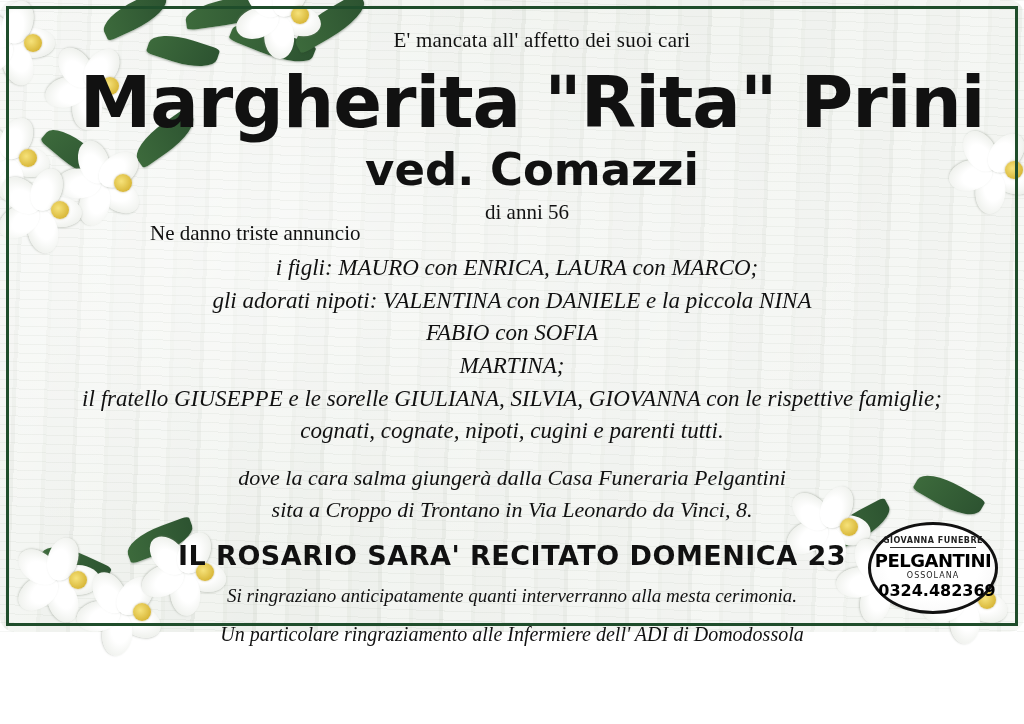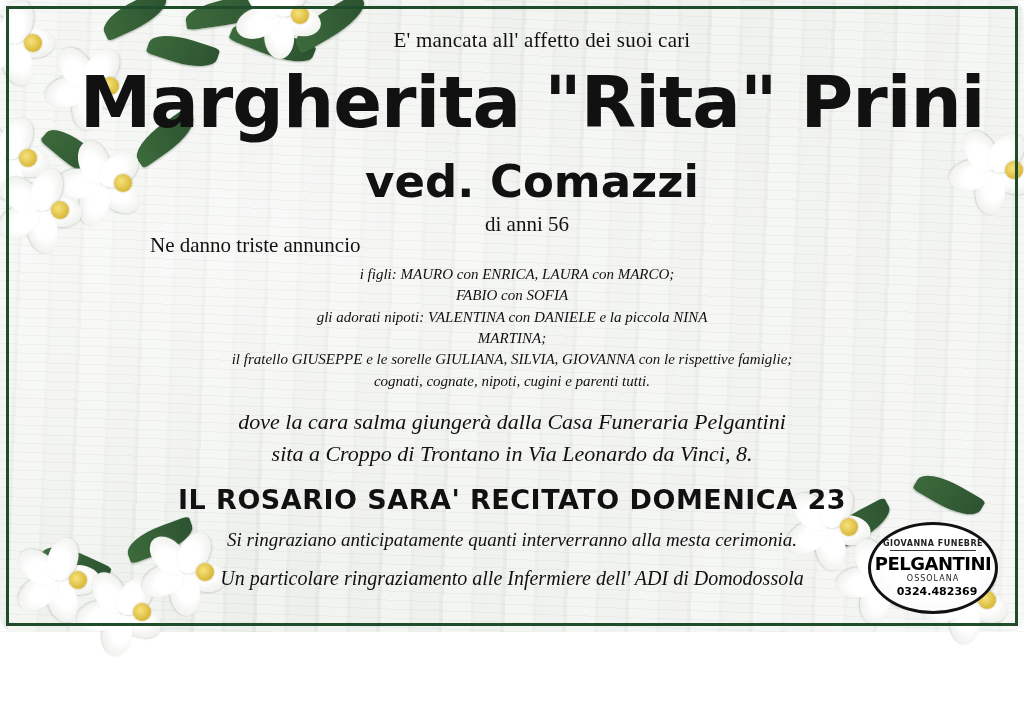--- a/index.html
+++ b/index.html
@@ -115,42 +115,42 @@
     line-height: 1.05;
     margin-top: 12px;
     margin-left: 40px;
   }
 
   .deceased-sub {
     font-family: "DejaVu Sans", sans-serif;
     font-weight: bold;
     font-size: 45px;
     line-height: 1.1;
-    margin-top: 16px;
+    margin-top: 4px;
     margin-left: 40px;
     text-align: center;
   }
 
   .age-line {
     font-size: 21px;
     margin-top: 6px;
     margin-left: 30px;
   }
 
   .announce-line {
     font-size: 21px;
     text-align: left;
     margin-left: 120px;
     margin-top: -4px;
   }
 
   .family-block {
     margin-top: 6px;
     font-style: italic;
-    font-size: 15px;
+    font-size: 23px;
     line-height: 1.42;
   }
   .family-block .fam-row { display: block; }
   .fam-indent-1 { padding-left: 10px; }
 
   .funeral-block {
     margin-top: 14px;
     font-style: italic;
     font-size: 22px;
     line-height: 1.45;
@@ -187,21 +187,21 @@
     flex-direction: column;
     align-items: center;
     justify-content: center;
     text-align: center;
     font-family: "DejaVu Sans", sans-serif;
     line-height: 1;
   }
   .seal .s1 { font-size: 8px; letter-spacing: 0.5px; font-weight: bold; color: #222; }
   .seal .s2 { font-size: 18px; font-weight: bold; letter-spacing: -0.5px; color: #000; margin-top: 2px; }
   .seal .s3 { font-size: 8px; letter-spacing: 1px; color: #222; margin-top: 2px; }
-  .seal .s4 { font-size: 11px; font-weight: bold; color: #000; margin-top: 3px; margin-left: 8px; }
+  .seal .s4 { font-size: 16px; font-weight: bold; color: #000; margin-top: 3px; margin-left: 8px; }
   .seal .rule { width: 86px; height: 1px; background: #333; margin: 2px 0; }
 </style>
 </head>
 <body>
 
 <div id="poster">
 
   <div class="flower-cluster fl-topleft">
     <div class="leaf" style="left:120px; top:12px; transform:rotate(-25deg);"></div>
     <div class="leaf" style="left:168px; top:48px; transform:rotate(18deg);"></div>
@@ -338,22 +338,22 @@
     <div class="deceased-name">Margherita "Rita" Prini</div>
 
     <div class="deceased-sub">ved. Comazzi</div>
 
     <div class="age-line">di anni 56</div>
 
     <div class="announce-line">Ne danno triste annuncio</div>
 
     <div class="family-block">
       <span class="fam-row fam-indent-1">i figli: MAURO con ENRICA, LAURA con MARCO;</span>
+      <span class="fam-row">gli adorati nipoti: VALENTINA con DANIELE e la piccola NINA</span>
       <span class="fam-row">FABIO con SOFIA</span>
-      <span class="fam-row">gli adorati nipoti: VALENTINA con DANIELE e la piccola NINA</span>
       <span class="fam-row">MARTINA;</span>
       <span class="fam-row">il fratello GIUSEPPE e le sorelle GIULIANA, SILVIA, GIOVANNA con le rispettive famiglie;</span>
       <span class="fam-row">cognati, cognate, nipoti, cugini e parenti tutti.</span>
     </div>
 
     <div class="funeral-block">
       <div>dove la cara salma giungerà dalla Casa Funeraria Pelgantini</div>
       <div>sita a Croppo di Trontano in Via Leonardo da Vinci, 8.</div>
     </div>
 

